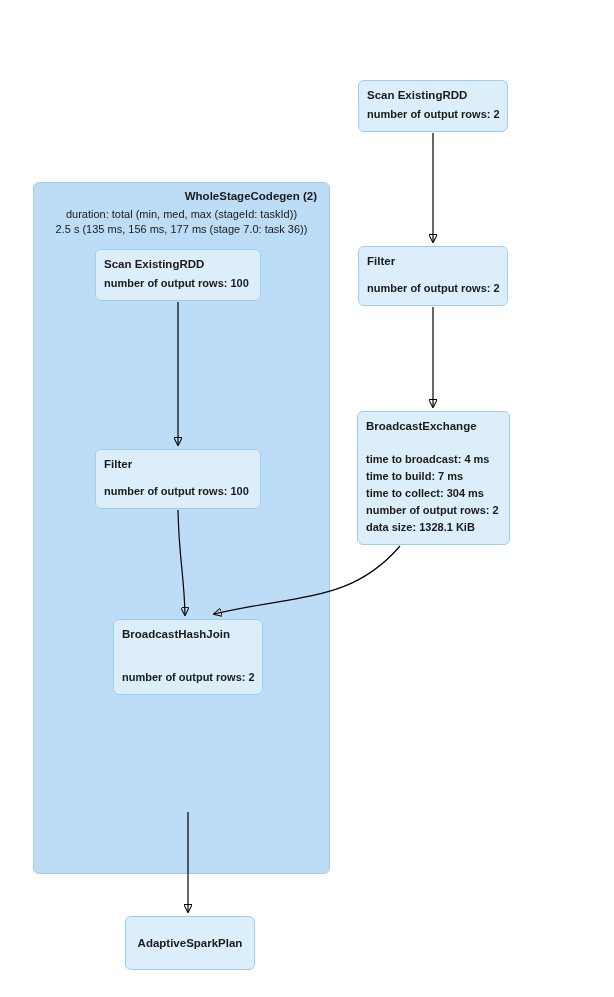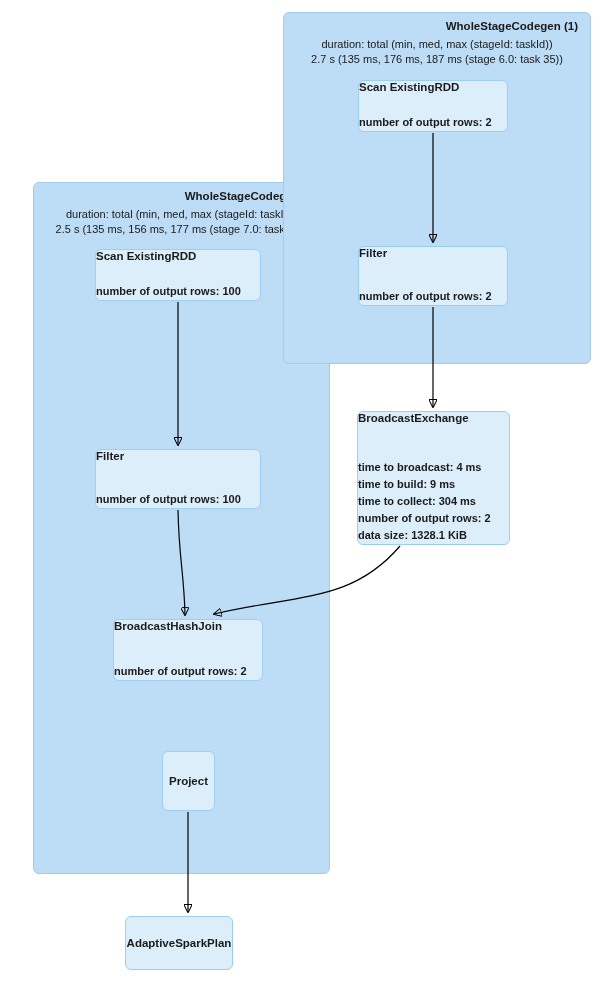--- a/index.html
+++ b/index.html
@@ -36,21 +36,21 @@
     font-size: 11px;
     line-height: 1.35;
     white-space: nowrap;
   }
   .node {
     position: absolute;
     background: #ddeefb;
     border: 1px solid #9ccef4;
     border-radius: 6px;
     box-sizing: border-box;
-    padding: 0;
+    padding: 8px;
     display: flex;
     flex-direction: column;
     justify-content: space-between;
   }
   .node.label-only {
     justify-content: center;
     align-items: center;
     text-align: center;
   }
   .node-title {
@@ -65,23 +65,23 @@
     font-weight: bold;
   }
   #cluster2 { left: 33px;  top: 182px; width: 297px; height: 692px; }
   #cluster1 { left: 283px; top: 12px;  width: 308px; height: 352px; }
 
   #node-scan1    { left: 358px; top: 80px;  width: 150px; height: 52px; }
   #node-filter1  { left: 358px; top: 246px; width: 150px; height: 60px; }
   #node-scan2    { left: 95px;  top: 249px; width: 166px; height: 52px; }
   #node-filter2  { left: 95px;  top: 449px; width: 166px; height: 60px; }
   #node-exchange { left: 357px; top: 411px; width: 153px; height: 134px; }
-  #node-join     { left: 113px; top: 619px; width: 150px; height: 62px; }
+  #node-join     { left: 113px; top: 619px; width: 150px; height: 76px; }
   #node-project  { left: 162px; top: 751px; width: 53px;  height: 60px; }
-  #node-adaptive { left: 125px; top: 916px; width: 108px; height: 54px; align-items: center; }
+  #node-adaptive { left: 125px; top: 916px; width: 130px; height: 54px; align-items: center; }
 
   #edges {
     position: absolute;
     left: 0; top: 0;
     width: 614px; height: 997px;
     pointer-events: none;
   }
   #edges path {
     fill: none;
     stroke: #000000;
@@ -94,27 +94,20 @@
 <div class="canvas">
 
   <div class="cluster" id="cluster2">
     <div class="cluster-title">WholeStageCodegen (2)</div>
     <div class="cluster-duration">
       <div>duration: total (min, med, max (stageId: taskId))</div>
       <div>2.5 s (135 ms, 156 ms, 177 ms (stage 7.0: task 36))</div>
     </div>
   </div>
 
-  <div class="cluster" id="cluster1">
-    <div class="cluster-title">WholeStageCodegen (1)</div>
-    <div class="cluster-duration">
-      <div>duration: total (min, med, max (stageId: taskId))</div>
-      <div>2.7 s (135 ms, 176 ms, 187 ms (stage 6.0: task 35))</div>
-    </div>
-  </div>
 
   <div class="node" id="node-scan1">
     <div class="node-title">Scan ExistingRDD</div>
     <div class="node-metrics">number of output rows: 2</div>
   </div>
 
   <div class="node" id="node-filter1">
     <div class="node-title">Filter</div>
     <div class="node-metrics">number of output rows: 2</div>
   </div>
@@ -126,35 +119,32 @@
 
   <div class="node" id="node-filter2">
     <div class="node-title">Filter</div>
     <div class="node-metrics">number of output rows: 100</div>
   </div>
 
   <div class="node" id="node-exchange">
     <div class="node-title">BroadcastExchange</div>
     <div class="node-metrics">
       <div>time to broadcast: 4 ms</div>
-      <div>time to build: 9 ms</div>
+      <div>time to build: 7 ms</div>
       <div>time to collect: 304 ms</div>
       <div>number of output rows: 2</div>
       <div>data size: 1328.1 KiB</div>
     </div>
   </div>
 
   <div class="node" id="node-join">
     <div class="node-title">BroadcastHashJoin</div>
     <div class="node-metrics">number of output rows: 2</div>
   </div>
 
-  <div class="node label-only" id="node-project">
-    <div class="node-title">Project</div>
-  </div>
 
   <div class="node label-only" id="node-adaptive">
     <div class="node-title">AdaptiveSparkPlan</div>
   </div>
 
   <svg id="edges" viewBox="0 0 614 997" xmlns="http://www.w3.org/2000/svg">
     <defs>
       <marker id="arrow" viewBox="0 0 10 10" refX="9" refY="5" markerWidth="7" markerHeight="7" orient="auto-start-reverse">
         <path d="M 0 0 L 10 5 L 0 10 z" fill="#000000" stroke="none"></path>
       </marker>

